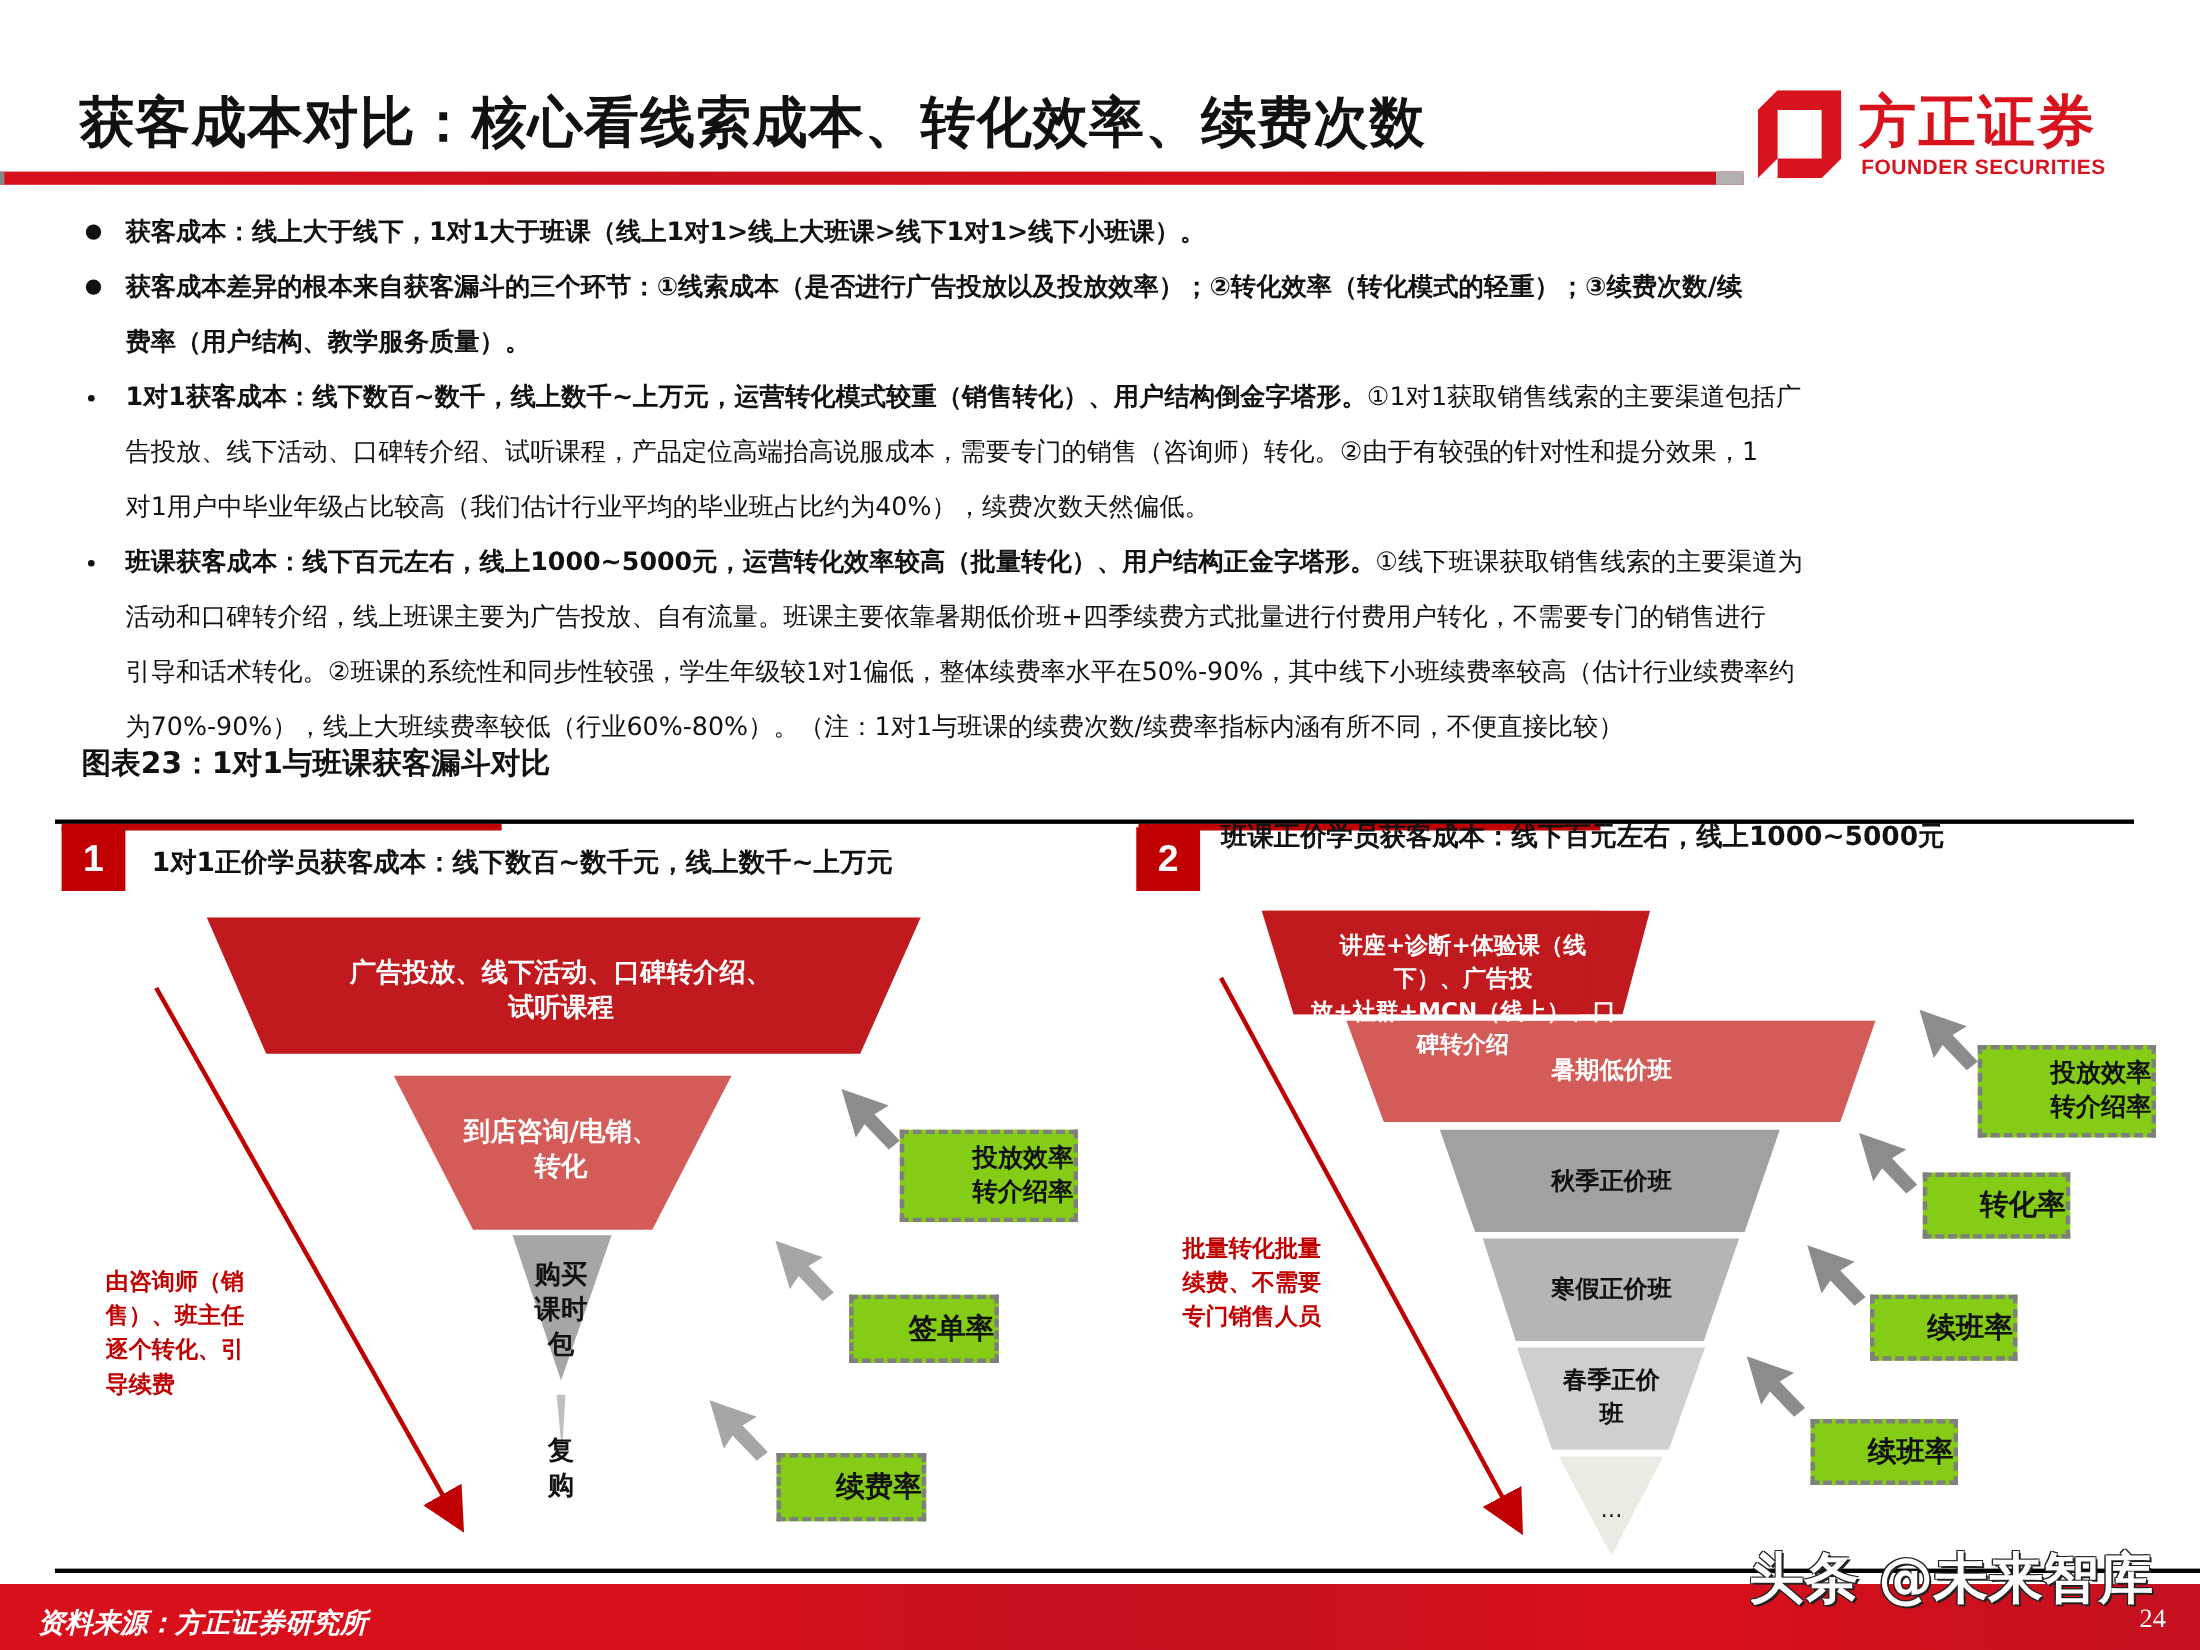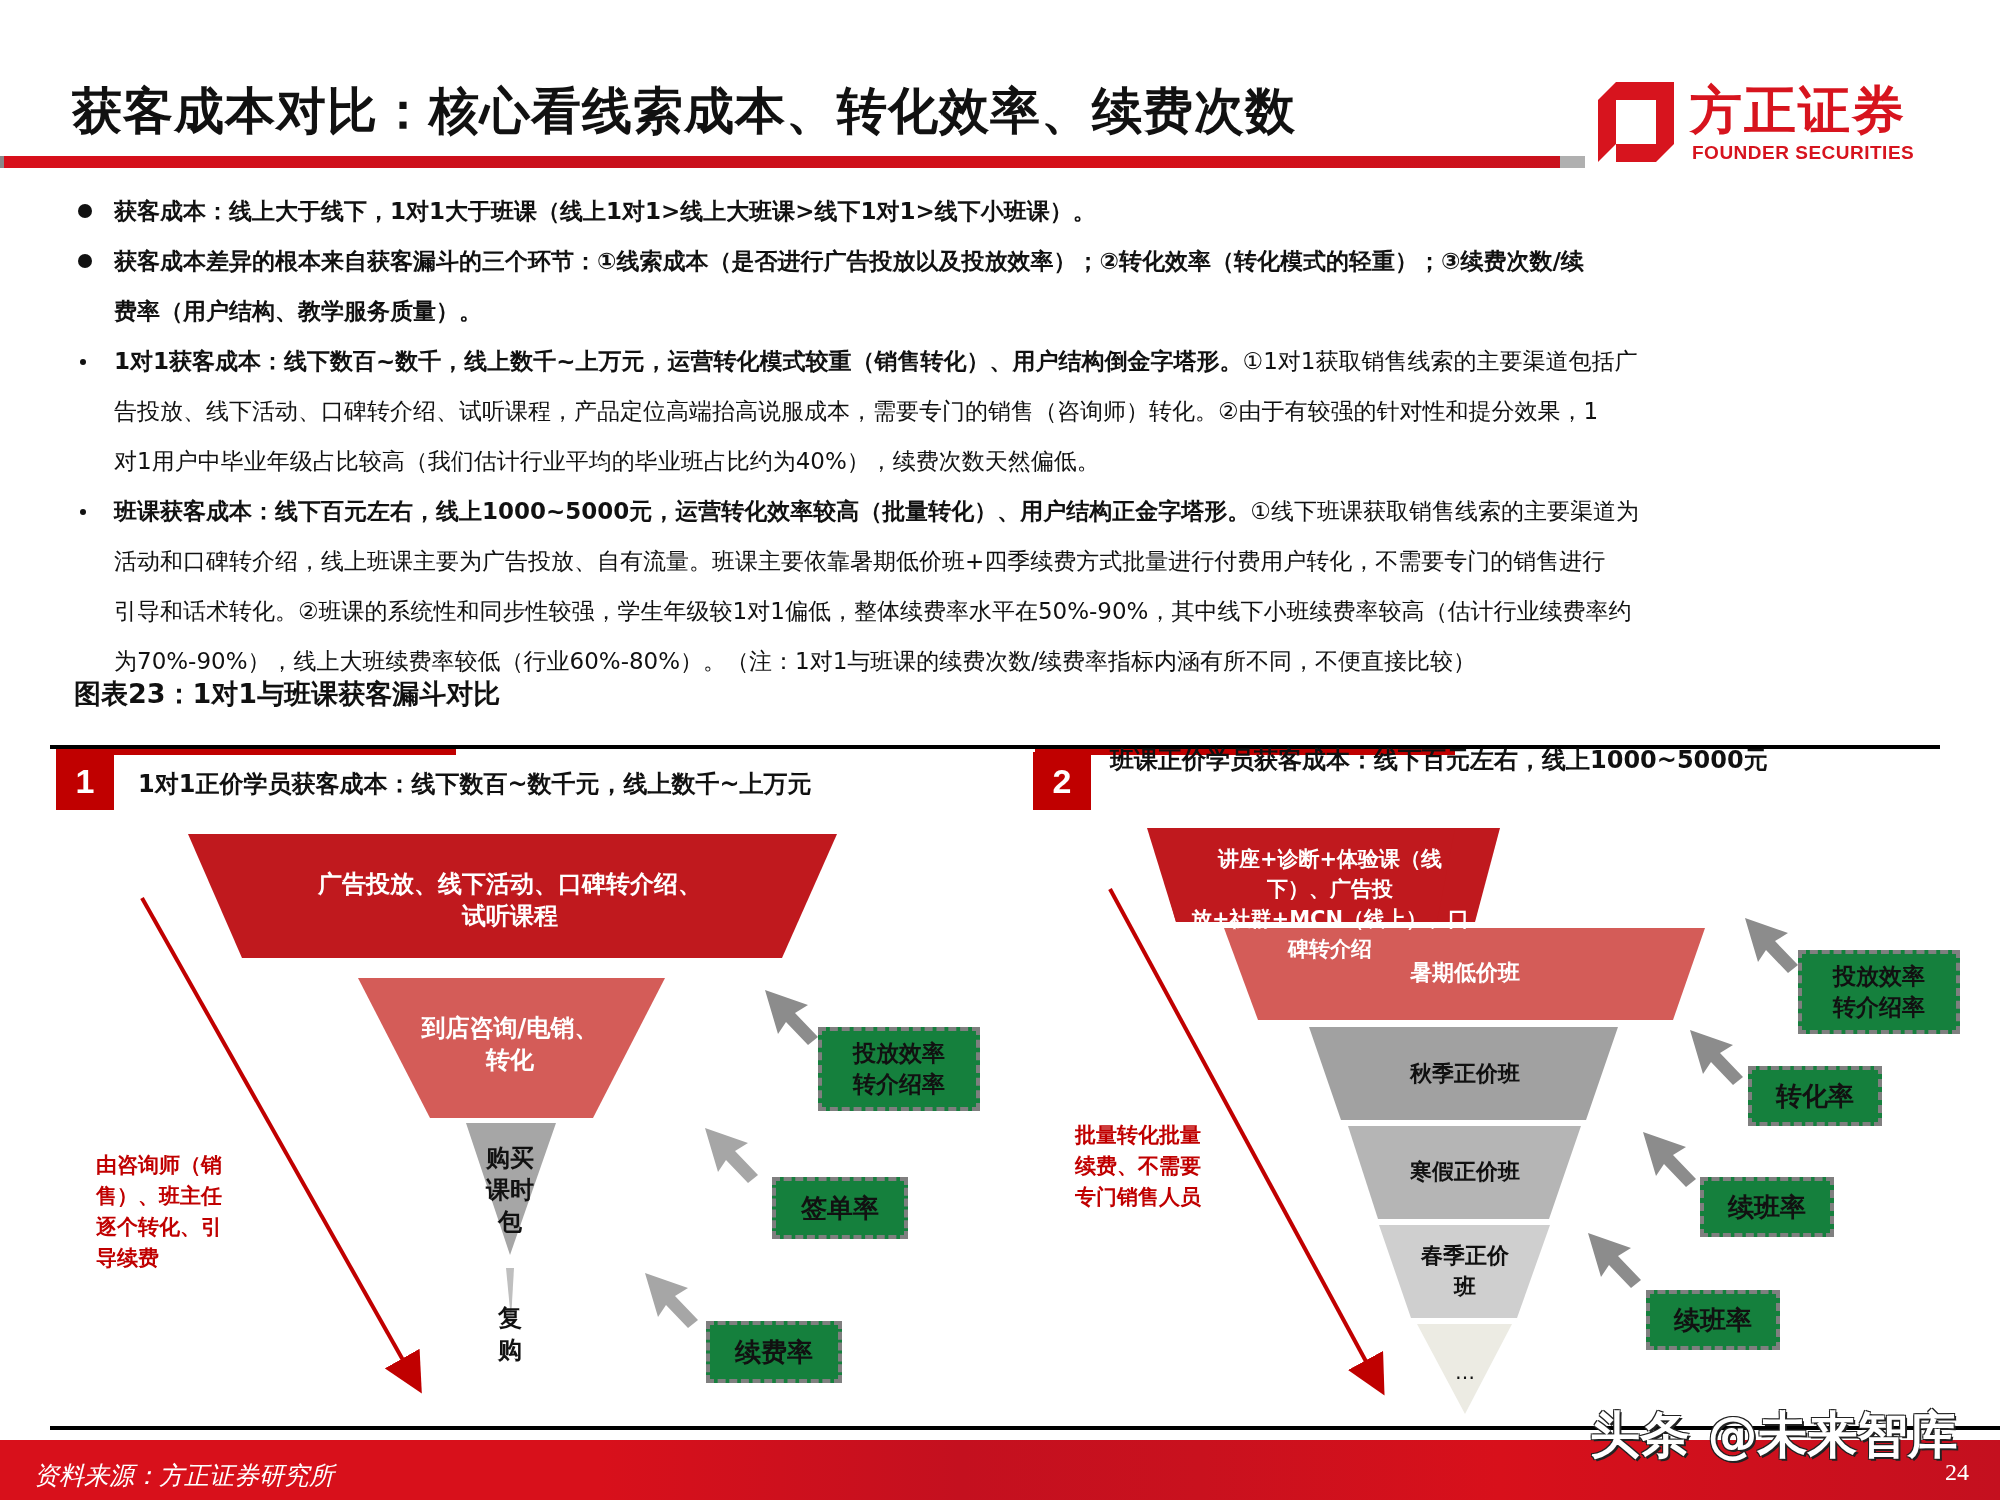--- a/index.html
+++ b/index.html
@@ -30,26 +30,26 @@
   .fig-red-rule { position: absolute; left: 56px; top: 749px; width: 400px; height: 6px; background: #c00000; }
 
   .num-box { position: absolute; width: 58px; height: 58px; background: #c00000; color: #fff; font-size: 34px; font-weight: bold; text-align: center; line-height: 58px; font-family: "Liberation Sans", sans-serif; }
   .panel-head { position: absolute; font-size: 24px; font-weight: bold; }
 
   .svg-layer { position: absolute; left: 0; top: 0; }
 
   .ftext { position: absolute; text-align: center; font-weight: bold; color: #fff; }
   .ftext.dark { color: #111; }
   .label-red { position: absolute; color: #c00000; font-size: 21px; font-weight: bold; line-height: 31px; }
-  .dbox { position: absolute; border: 4px dashed #7f7f7f; text-align: center; font-weight: bold; font-size: 23px; line-height: 31px; background: #15803d; display: flex; align-items: center; justify-content: center; }
+  .dbox { position: absolute; border: 4px dashed #7f7f7f; text-align: center; font-weight: bold; font-size: 23px; line-height: 31px; background: #84cc16; display: flex; align-items: center; justify-content: flex-end; }
 
   
   .foot-rule { position: absolute; left: 50px; top: 1426px; width: 1950px; height: 4px; background: #000; }
   .footer { position: absolute; left: 0; top: 1440px; width: 2000px; height: 60px; background: linear-gradient(90deg, #d8101b 0%, #d8101b 30%, #c4101f 48%, #c9111e 60%, #d8101b 75%, #c4101f 100%); }
-  .source { position: absolute; left: 34px; top: 1459px; font-size: 25px; font-style: italic; color: #fff; font-family: "DejaVu Serif", serif; }
+  .source { position: absolute; left: 34px; top: 1459px; font-size: 25px; font-style: italic; color: #fff; font-family: "DejaVu Serif", serif; font-weight: bold; }
   .pageno { position: absolute; left: 1945px; top: 1459px; font-size: 24px; color: #fff; font-family: "Liberation Serif", serif; }
   .watermark { position: absolute; left: 1590px; top: 1402px; font-size: 50px; color: #fff; font-weight: bold; text-shadow: 2px 2px 0 #222, -1px -1px 0 #222, 1px -1px 0 #222, -1px 1px 0 #222; }
 </style>
 </head>
 <body>
 
 <div class="title">获客成本对比：核心看线索成本、转化效率、续费次数</div>
 <div class="title-bar"></div>
 <div class="title-bar-start"></div>
 <div class="title-bar-end"></div>

